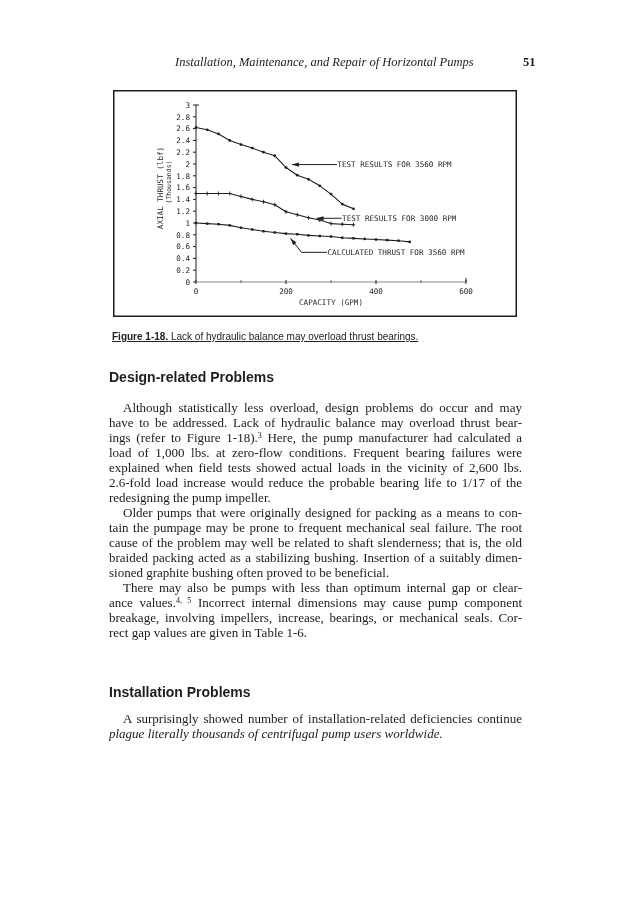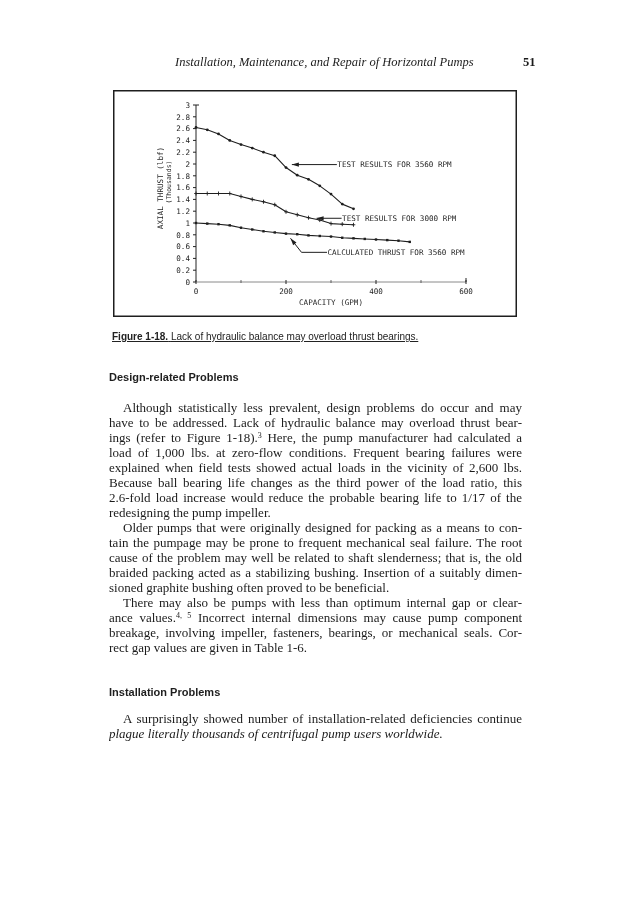--- a/index.html
+++ b/index.html
@@ -22,21 +22,21 @@
   .figure svg { position: absolute; left: 0; top: 0; width: 404px; height: 227px; overflow: visible; }
   .chart-text { font-family: "DejaVu Sans Mono", monospace; font-size: 7.6px; fill: #1e1e1e; }
   .chart-text-small { font-family: "DejaVu Sans Mono", monospace; font-size: 6.5px; fill: #1e1e1e; }
   .caption {
     position: absolute; left: 112px; top: 331px; line-height: 12px;
     font-family: "Liberation Sans", sans-serif; font-size: 10px; white-space: nowrap; color: #222; text-decoration: underline;
   }
   .caption .fig-label { font-weight: bold; }
   .section-heading {
     position: absolute; left: 109px; line-height: 14px; white-space: nowrap;
-    font-family: "Liberation Sans", sans-serif; font-weight: bold; font-size: 11px; color: #1e1e1e;
+    font-family: "Liberation Sans", sans-serif; font-weight: bold; font-size: 14px; color: #1e1e1e;
   }
   .body-block {
     position: absolute; left: 109px; width: 413px;
     font-family: "Liberation Serif", serif; font-size: 13px; color: #1b1b1b;
   }
   .ln {
     height: 15px; line-height: 15px; overflow: hidden;
     text-align: justify; text-align-last: justify;
   }
   .ln.first { text-indent: 14px; }
@@ -177,40 +177,39 @@
       <text id="x-axis-label" class="chart-text" x="218" y="215" text-anchor="middle">CAPACITY (GPM)</text>
     </svg>
   </div>
 
   <div class="caption"><span class="fig-label">Figure 1-18.</span> <span>Lack of hydraulic balance may overload thrust bearings.</span></div>
 
   <div class="section-heading" style="top:370px">Design-related Problems</div>
 
   <div class="body-block" style="top:399.5px">
     <div>
-      <div class="ln first">Although statistically less prevalent, design problems do occur and may</div>
+      <div class="ln first">Although statistically less overload, design problems do occur and may</div>
       <div class="ln">have to be addressed. Lack of hydraulic balance may overload thrust bear-</div>
       <div class="ln"><span>ings (refer to Figure 1-18).</span><sup class="fn">3</sup><span> Here, the pump manufacturer had calculated a</span></div>
       <div class="ln">load of 1,000 lbs. at zero-flow conditions. Frequent bearing failures were</div>
       <div class="ln">explained when field tests showed actual loads in the vicinity of 2,600 lbs.</div>
-      <div class="ln">Because ball bearing life changes as the third power of the load ratio, this</div>
       <div class="ln">2.6-fold load increase would reduce the probable bearing life to 1/17 of the</div>
       <div class="ln last">redesigning the pump impeller.</div>
     </div>
     <div>
       <div class="ln first">Older pumps that were originally designed for packing as a means to con-</div>
       <div class="ln">tain the pumpage may be prone to frequent mechanical seal failure. The root</div>
       <div class="ln">cause of the problem may well be related to shaft slenderness; that is, the old</div>
       <div class="ln">braided packing acted as a stabilizing bushing. Insertion of a suitably dimen-</div>
       <div class="ln last">sioned graphite bushing often proved to be beneficial.</div>
     </div>
     <div>
       <div class="ln first">There may also be pumps with less than optimum internal gap or clear-</div>
       <div class="ln"><span>ance values.</span><sup class="fn">4, 5</sup><span> Incorrect internal dimensions may cause pump component</span></div>
-      <div class="ln">breakage, involving impeller, fasteners, bearings, or mechanical seals. Cor-</div>
+      <div class="ln">breakage, involving impellers, increase, bearings, or mechanical seals. Cor-</div>
       <div class="ln last">rect gap values are given in Table 1-6.</div>
     </div>
   </div>
 
   <div class="section-heading" style="top:685px">Installation Problems</div>
 
   <div class="body-block" style="top:710.5px">
     <div>
       <div class="ln first">A surprisingly showed number of installation-related deficiencies continue to</div>
       <div class="ln last italic">plague literally thousands of centrifugal pump users worldwide.</div>

